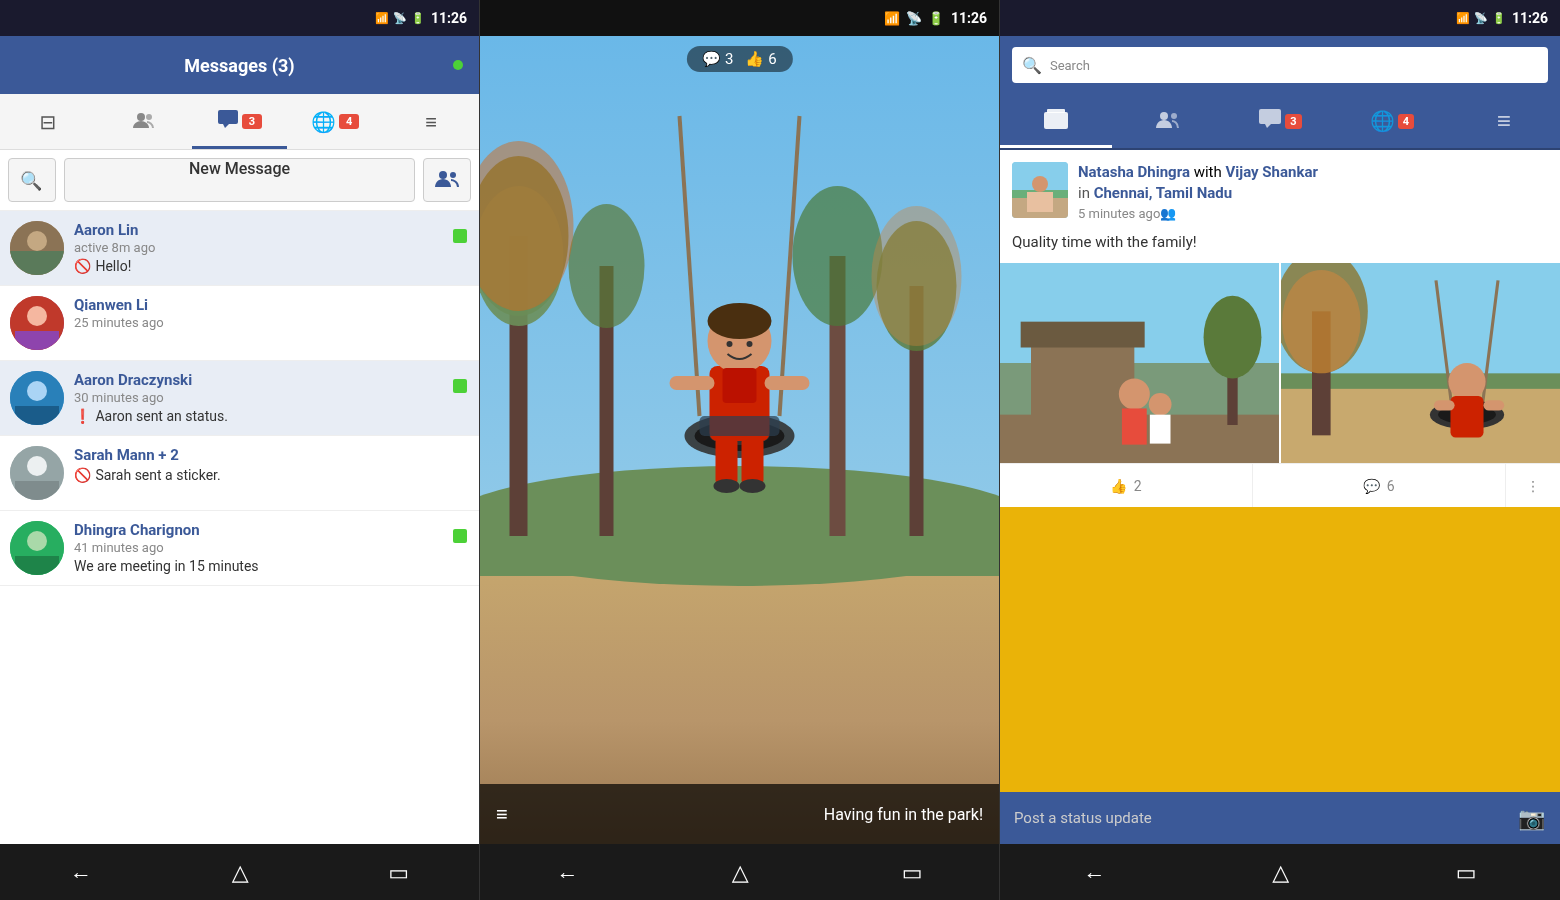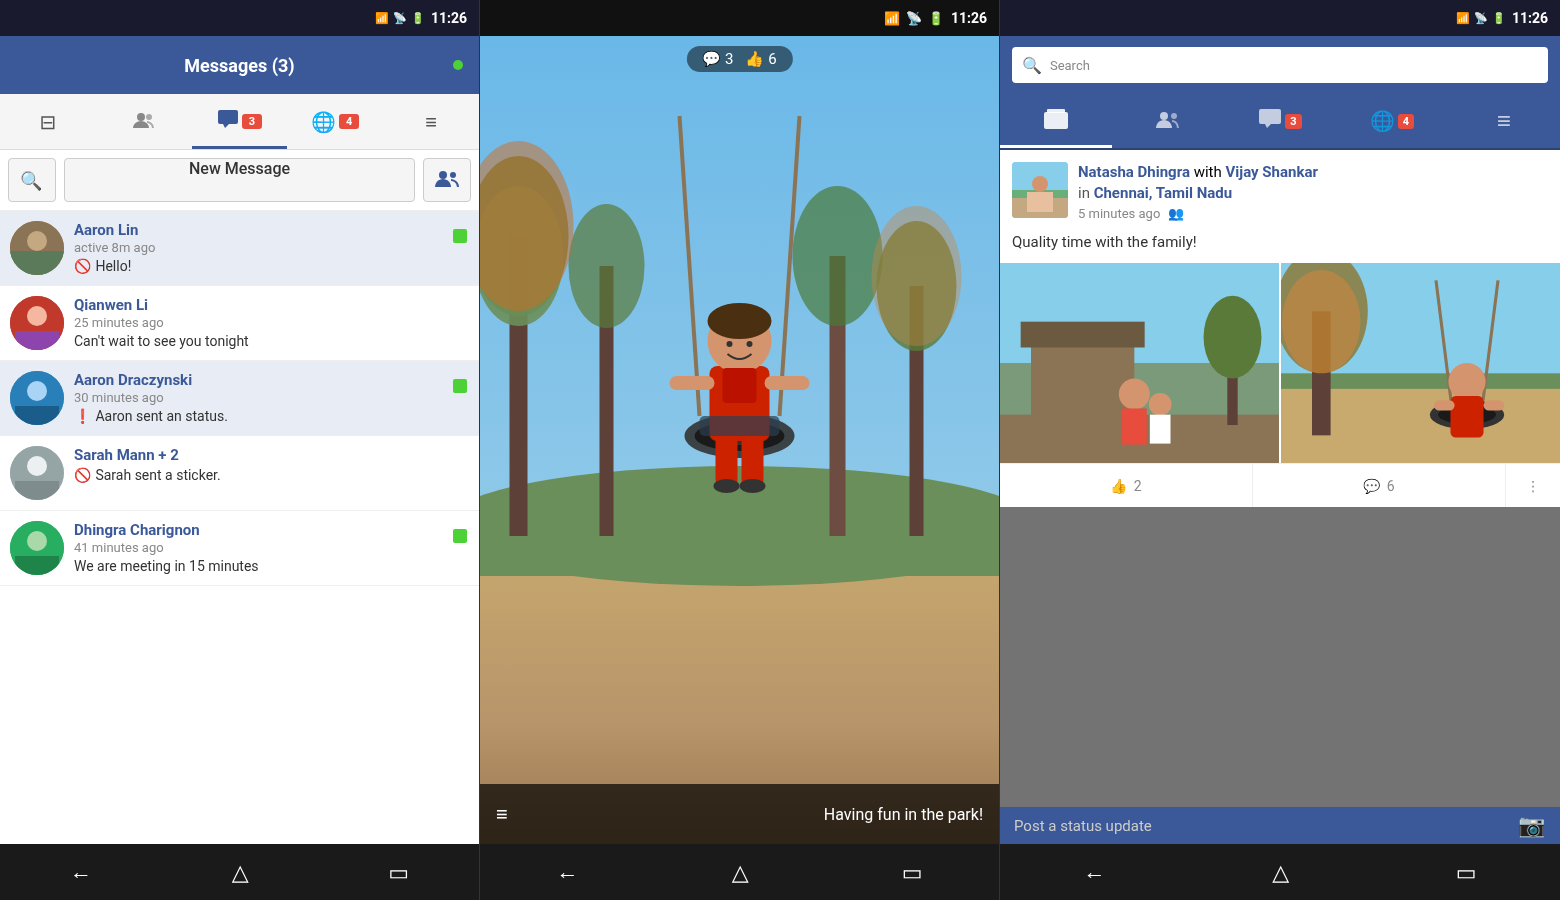--- a/index.html
+++ b/index.html
@@ -369,21 +369,21 @@
       font-size: 11px;
       font-weight: bold;
       border-radius: 3px;
       padding: 1px 5px;
       margin-left: 3px;
     }
 
     .feed-content {
       flex: 1;
       overflow-y: auto;
-      background: #737373;
+      background: #eab308;
     }
 
     .post-card {
       background: #fff;
       margin-bottom: 8px;
     }
     .post-header {
       display: flex;
       align-items: flex-start;
       padding: 12px 12px 8px;
@@ -409,21 +409,21 @@
     .post-name {
       font-size: 15px;
       line-height: 1.4;
     }
     .post-name .blue { color: #3b5998; font-weight: bold; }
     .post-time {
       color: #888;
       font-size: 13px;
       display: flex;
       align-items: center;
-      gap: 8px;
+      gap: 0;
       margin-top: 2px;
     }
     .post-text {
       padding: 4px 12px 12px;
       font-size: 15px;
       color: #333;
     }
 
     .post-images {
       display: flex;
@@ -457,21 +457,21 @@
       color: #888;
       font-size: 14px;
       cursor: pointer;
       height: 100%;
       border-right: 1px solid #eee;
     }
     .post-action-btn:last-child { border-right: none; }
 
     .feed-bottom-bar {
       background: #3b5998;
-      height: 37px;
+      height: 52px;
       display: flex;
       align-items: center;
       padding: 0 14px;
       gap: 10px;
     }
     .feed-post-input {
       flex: 1;
       color: #ccc;
       font-size: 15px;
     }
@@ -600,23 +600,20 @@
       <div class="msg-avatar qianwen-avatar">
         <svg width="54" height="54" viewBox="0 0 54 54">
             <rect width="54" height="54" fill="#c0392b"></rect>
             <circle cx="27" cy="20" r="10" fill="#f5b7a0"></circle>
             <rect x="5" y="35" width="44" height="19" fill="#8e44ad"></rect>
           </svg>
       </div>
       <div class="msg-info">
         <div class="msg-name">Qianwen  Li</div>
         <div class="msg-time">25 minutes ago</div>
-        <div class="msg-preview">
-          <span>Can't wait to see you tonight</span>
-        </div>
       </div>
     </div>
 
     <div class="msg-item highlighted">
       <div class="msg-avatar aaron-avatar">
         <svg width="54" height="54" viewBox="0 0 54 54">
             <rect width="54" height="54" fill="#2980b9"></rect>
             <circle cx="27" cy="20" r="10" fill="#aad4f5"></circle>
             <rect x="5" y="35" width="44" height="19" fill="#1a5c8a"></rect>
           </svg>

